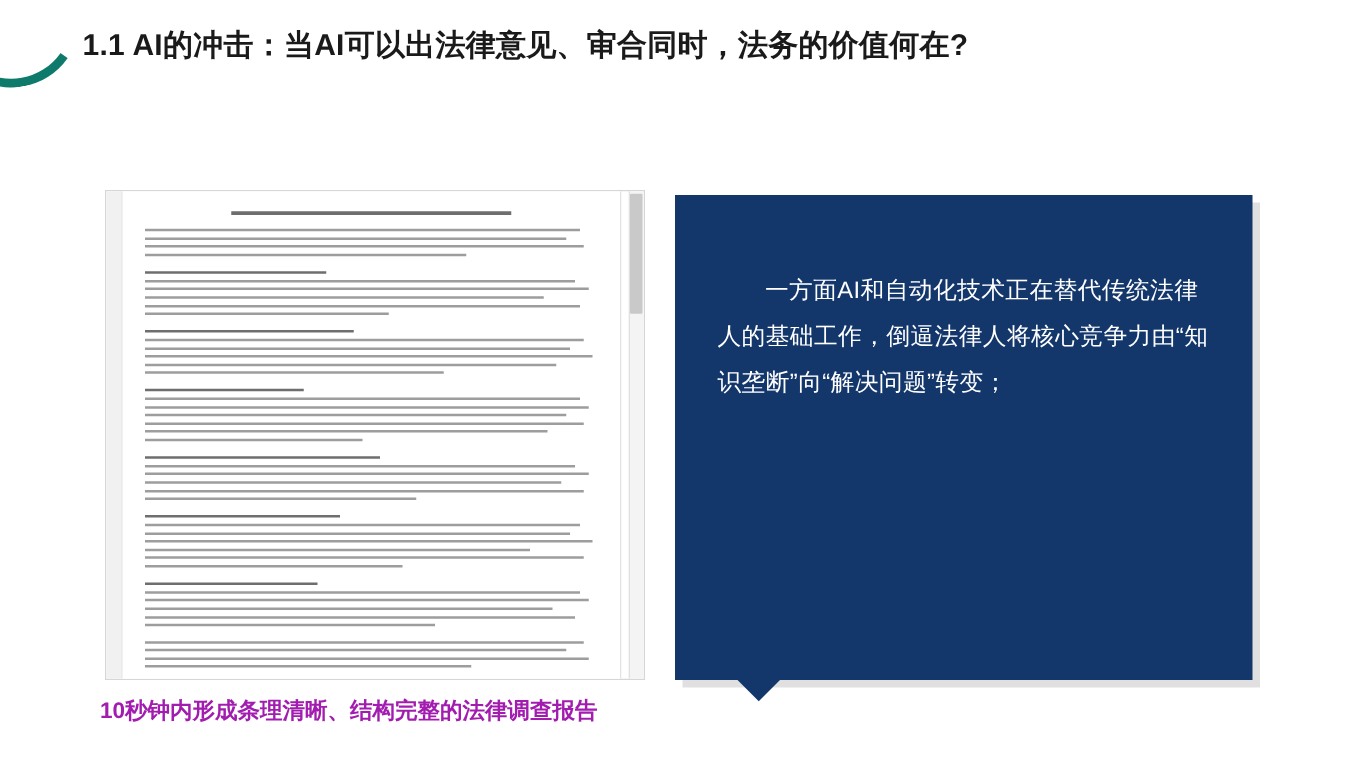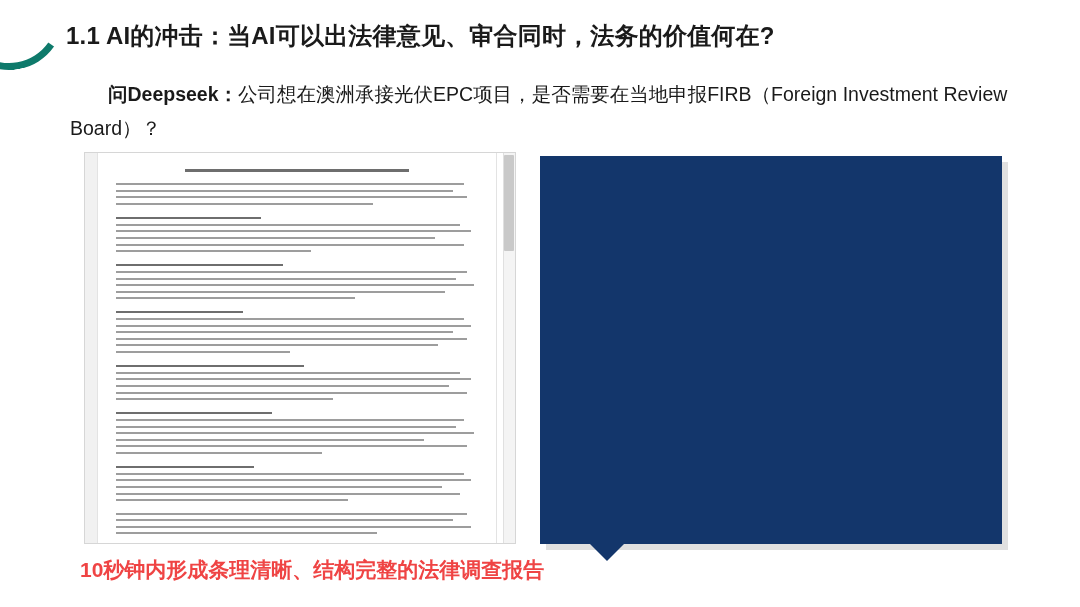--- a/index.html
+++ b/index.html
@@ -103,23 +103,23 @@
     background: #8c8c8c;
     margin-bottom: 4.6px;
     opacity: .85;
   }
   .tline.h { background: #555; height: 2.6px; }
   .tgap { height: 7px; }
 
   .caption {
     position: absolute;
     left: 80px; top: 556px;
-    font-size: 21px;
+    font-size: 18px;
     font-weight: bold;
-    color: #ef4444;
+    color: #a21caf;
     white-space: nowrap;
   }
 
   
   .callout {
     position: absolute;
     left: 540px; top: 156px;
     width: 462px; height: 388px;
     background: #13366b;
     box-shadow: 6px 6px 0 rgba(0,0,0,0.12);
@@ -144,23 +144,20 @@
 </head>
 <body>
 
 <div class="slide">
 
   <div class="corner-tl"></div>
   <div class="corner-br"></div>
 
   <div class="title">1.1 AI的冲击：当AI可以出法律意见、审合同时，法务的价值何在?</div>
 
-  <div class="question">
-    <span class="lead">问Deepseek：</span><span>公司想在澳洲承接光伏EPC项目，是否需要在当地申报FIRB（Foreign Investment Review Board）？</span>
-  </div>
 
   <div class="doc-panel">
     <div class="doc-gutter"></div>
     <div class="doc-page">
       <div class="tline h" style="width:62%;margin-left:19%;"></div>
       <div class="tgap"></div>
       <div class="tline" style="width:96%"></div>
       <div class="tline" style="width:93%"></div>
       <div class="tline" style="width:97%"></div>
       <div class="tline" style="width:71%"></div>
@@ -217,16 +214,17 @@
 
     </div>
     <div class="doc-scrollbar">
       <div class="doc-scroll-thumb"></div>
     </div>
   </div>
 
   <div class="caption">10秒钟内形成条理清晰、结构完整的法律调查报告</div>
 
   <div class="callout">
+    <p>一方面AI和自动化技术正在替代传统法律人的基础工作，倒逼法律人将核心竞争力由“知识垄断”向“解决问题”转变；</p>
     <div class="callout-tail"></div>
   </div>
 
 </div>
 
 </body></html>

